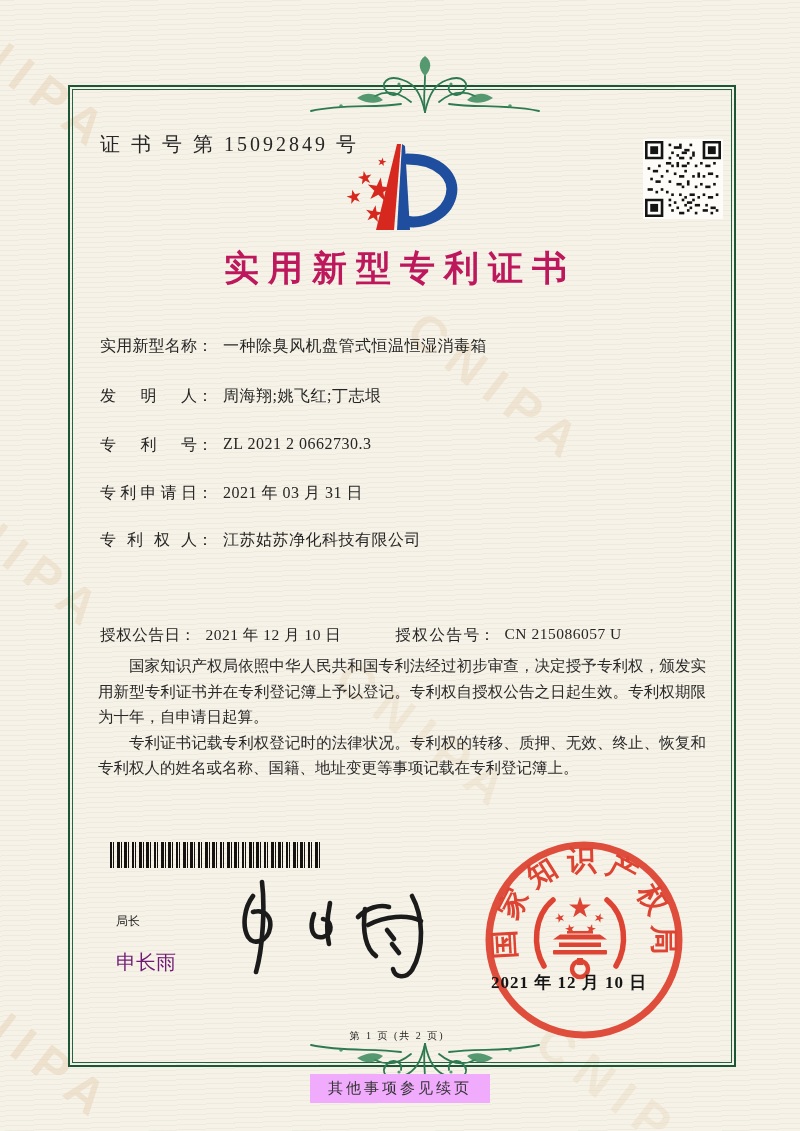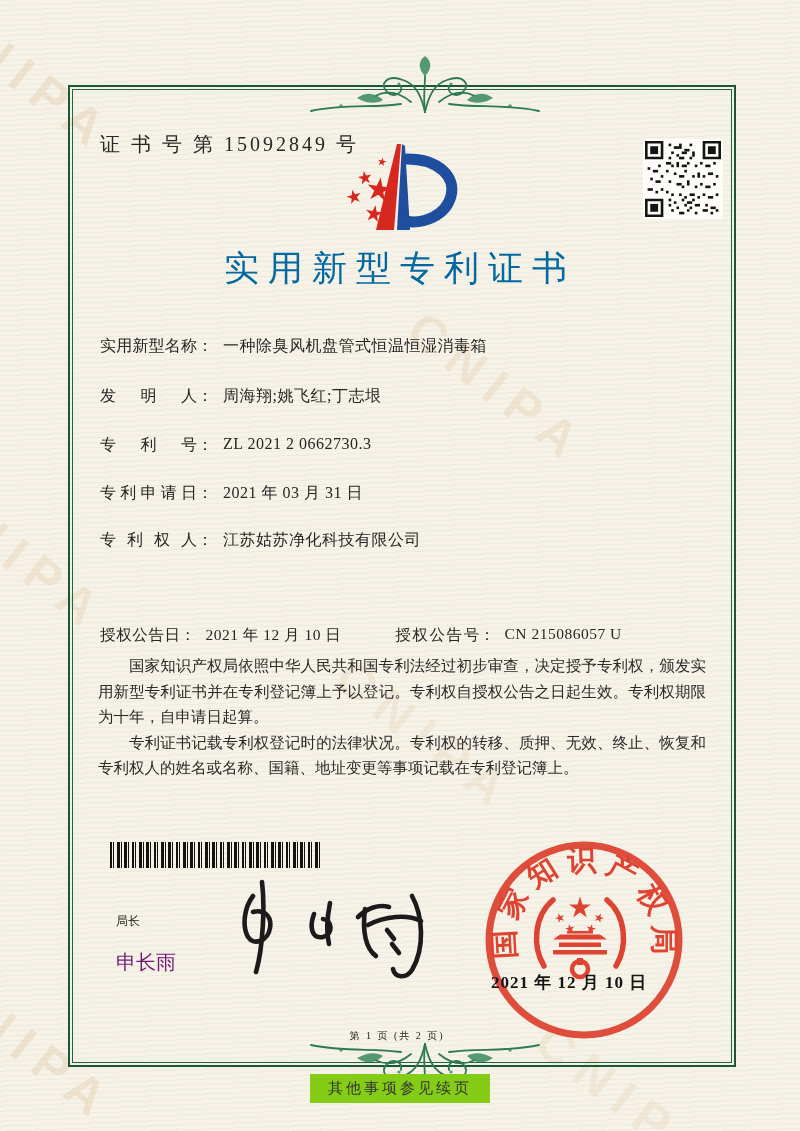--- a/index.html
+++ b/index.html
@@ -13,22 +13,22 @@
     font-size:50px;letter-spacing:12px;color:#e7d5ba;transform:rotate(38deg);transform-origin:left top;
     white-space:nowrap;opacity:.55;}
   .wm2{opacity:.45}.wm3{opacity:.35}
   
   .frame{position:absolute;left:68px;top:85px;width:664px;height:978px;border:2.5px solid #1b5737;z-index:1;}
   .frame-inner{position:absolute;inset:2px;border:1px solid #236345;}
   .content{position:absolute;inset:0;z-index:2;color:#262626;}
   .cert-no{position:absolute;left:100px;top:131px;font-size:20px;letter-spacing:3px;}
   .logo{position:absolute;left:312px;top:126px;}
   .qr{position:absolute;left:643px;top:139px;background:#fdfcf8;padding:2px;}
-  .title{position:absolute;left:0;top:245px;width:800px;text-align:center;font-size:35px;font-weight:normal;
-    letter-spacing:9px;color:#0369a1;}
+  .title{position:absolute;left:0;top:245px;width:800px;text-align:center;font-size:35px;font-weight:bold;
+    letter-spacing:9px;color:#be185d;}
   .field-row{position:absolute;left:100px;width:616px;font-size:16px;white-space:nowrap;}
   .flabel{display:inline-block;width:97px;text-align:justify;text-align-last:justify;vertical-align:top;}
   .fcolon{display:inline-block;vertical-align:top;}
   .fvalue{display:inline-block;vertical-align:top;margin-left:6px;letter-spacing:.5px;}
   .row-small{font-size:15.5px;}
   .row-small .flabel{width:80px;}
   .flabel.second{margin-left:50px;width:84px;}
   .paras{position:absolute;left:98px;top:653px;width:608px;font-size:15.5px;line-height:25.5px;
     text-align:justify;color:#2a2a2a;}
   .paras p{margin:0;text-indent:2em;}
@@ -36,21 +36,21 @@
     background:repeating-linear-gradient(90deg,#14110e 0 2px,rgba(0,0,0,0) 2px 3px,#14110e 3px 4px,
       rgba(0,0,0,0) 4px 7px,#14110e 7px 10px,rgba(0,0,0,0) 10px 11px,#14110e 11px 12px,rgba(0,0,0,0) 12px 14px,
       #14110e 14px 17px,rgba(0,0,0,0) 17px 18px,#14110e 18px 19px,rgba(0,0,0,0) 19px 22px);}
   .officer-title{position:absolute;left:116px;top:913px;font-size:12px;font-family:"Liberation Sans",sans-serif;color:#222;}
   .officer-name{position:absolute;left:116px;top:949px;font-size:20px;font-family:"Liberation Sans",sans-serif;color:#701a75;}
   .signature{position:absolute;left:215px;top:876px;}
   .seal{position:absolute;left:478px;top:836px;opacity:.94;}
   .seal-date{position:absolute;left:488px;top:971px;width:162px;text-align:center;font-size:17px;
     font-weight:bold;color:#151515;z-index:3;letter-spacing:1px;}
   .page-footer{position:absolute;left:0;top:1029px;width:794px;text-align:center;font-size:10px;letter-spacing:2px;}
-  .note{position:absolute;left:50%;transform:translateX(-50%);top:1074px;background:#84cc16;
+  .note{position:absolute;left:50%;transform:translateX(-50%);top:1074px;background:#f0abfc;
     padding:5px 18px;font-size:15px;letter-spacing:3px;z-index:3;color:#333;}
   .ornament{position:absolute;z-index:1;}
   .orn-top{left:283px;top:54px;}
   .orn-bottom{left:283px;top:1040px;transform:scaleY(-1);}
 </style>
 </head>
 <body>
 
 <div class="page">
   <div class="texture"></div>

